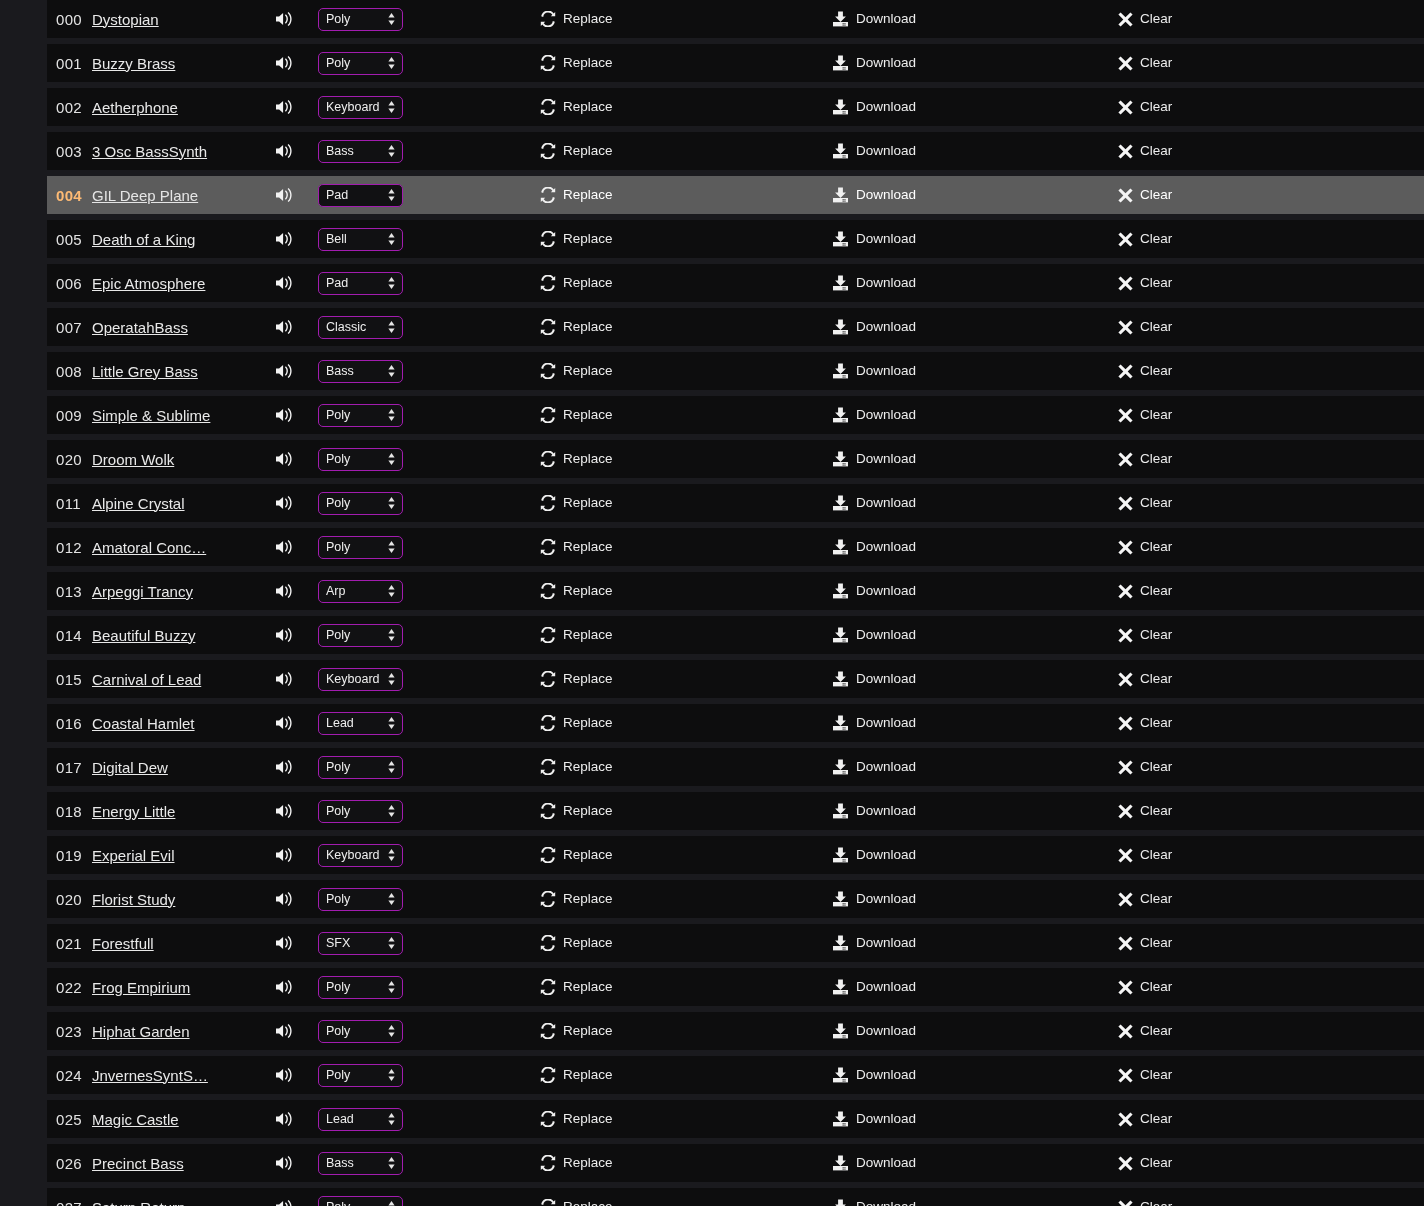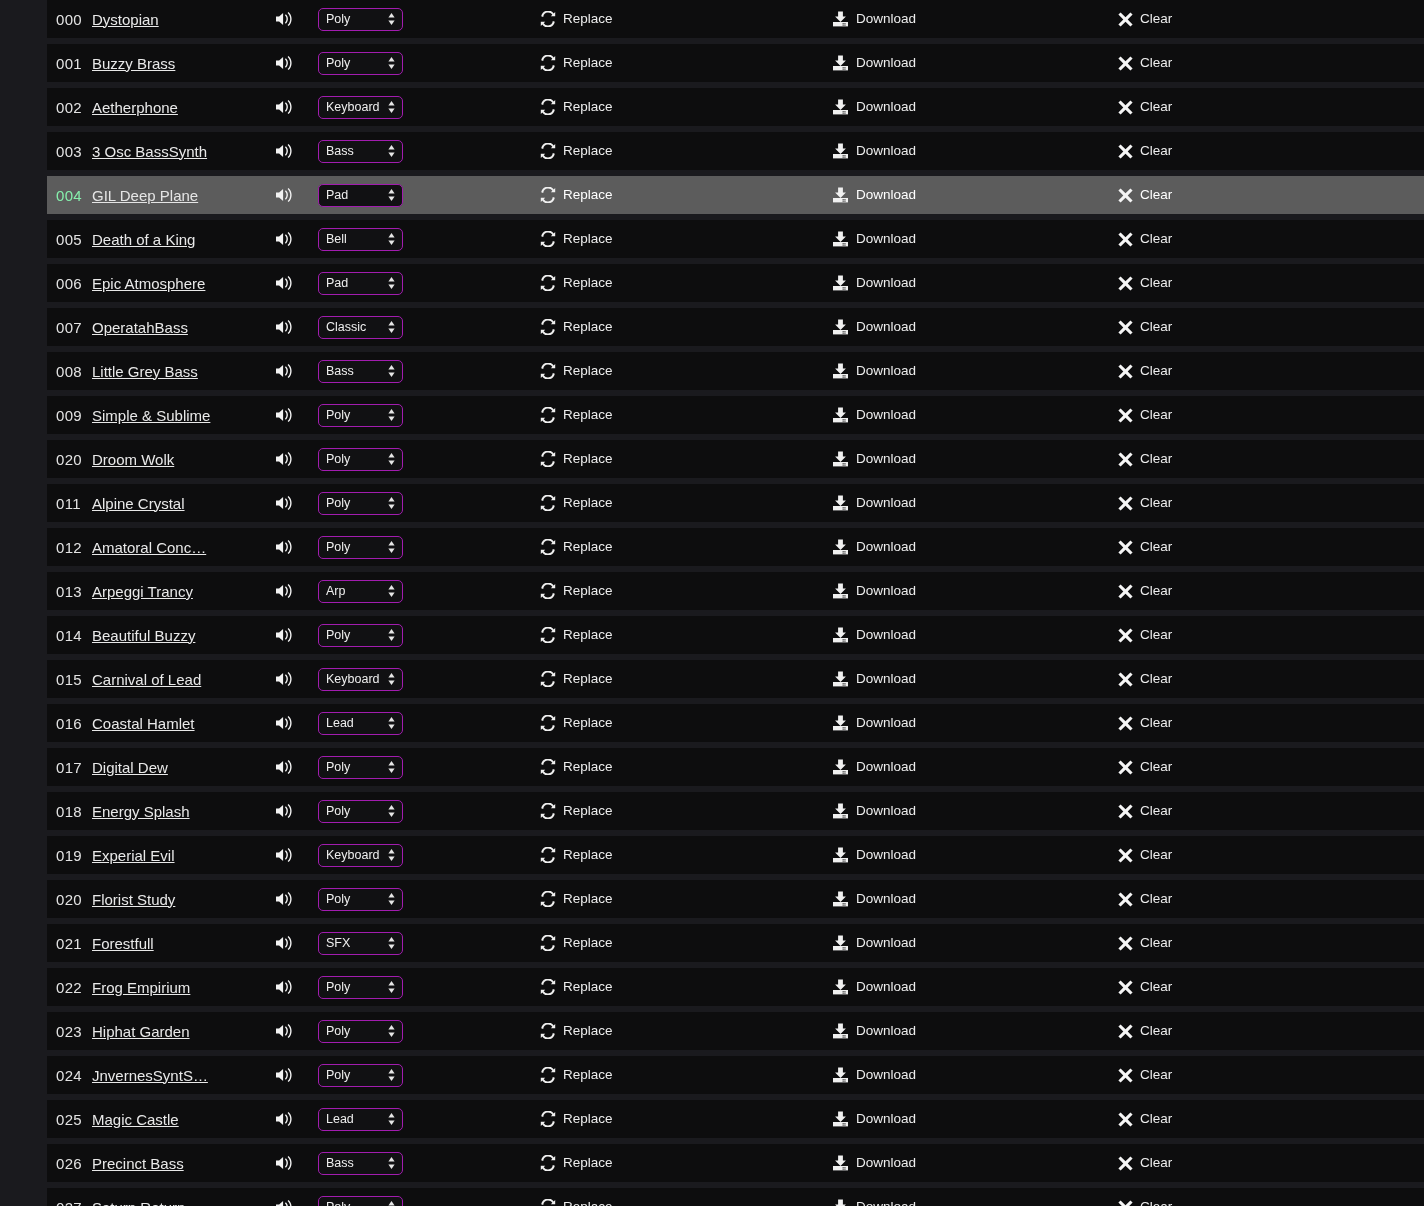--- a/index.html
+++ b/index.html
@@ -40,21 +40,21 @@
   }
 
   .col-index {
     width: 45px;
     flex: 0 0 45px;
     padding-left: 9px;
     font-size: 15px;
     letter-spacing: 0.3px;
     color: #e3e3e3;
   }
-  .preset-row.selected .col-index { color: #86efac; }
+  .preset-row.selected .col-index { color: #fdba74; font-weight: bold; }
 
   .col-name {
     width: 166px;
     flex: 0 0 166px;
     overflow: hidden;
     text-overflow: ellipsis;
     white-space: nowrap;
     font-size: 15px;
     color: #e9e9e9;
     text-decoration: underline;
@@ -1191,21 +1191,21 @@
             <svg width="15" height="15" viewBox="0 0 15 15">
       <path fill="#f5f5f5" d="M2.6 0.4 7.5 5.3 12.4 0.4 14.6 2.6 9.7 7.5 14.6 12.4 12.4 14.6 7.5 9.7 2.6 14.6 0.4 12.4 5.3 7.5 0.4 2.6z"></path>
     </svg>
           </span>
         <span class="label">Clear</span>
       </button>
     </div>
     </div>
     <div class="preset-row">
     <div class="col-index">018</div>
-    <div class="col-name">Energy Splash</div>
+    <div class="col-name">Energy Little</div>
     <div class="col-audition">
       <span>
           <svg class="speaker-icon" width="19" height="16" viewBox="0 0 19 16">
       <path fill="#f2f2f2" d="M1 5.6h3.1L8.1 2v12L4.1 10.4H1z"></path>
       <path fill="#f2f2f2" d="M9.9 4.3c1 .9 1.6 2.2 1.6 3.7s-.6 2.8-1.6 3.7l.95.95C12.1 11.5 12.9 9.85 12.9 8s-.8-3.5-2.05-4.65z"></path>
       <path fill="#f2f2f2" d="M12.6 1.9c1.6 1.4 2.6 3.6 2.6 6.1s-1 4.7-2.6 6.1l.95.95C15.45 13.4 16.6 10.85 16.6 8S15.45 2.6 13.55.95z"></path>
     </svg>
         </span>
     </div>
     <div class="col-category">

